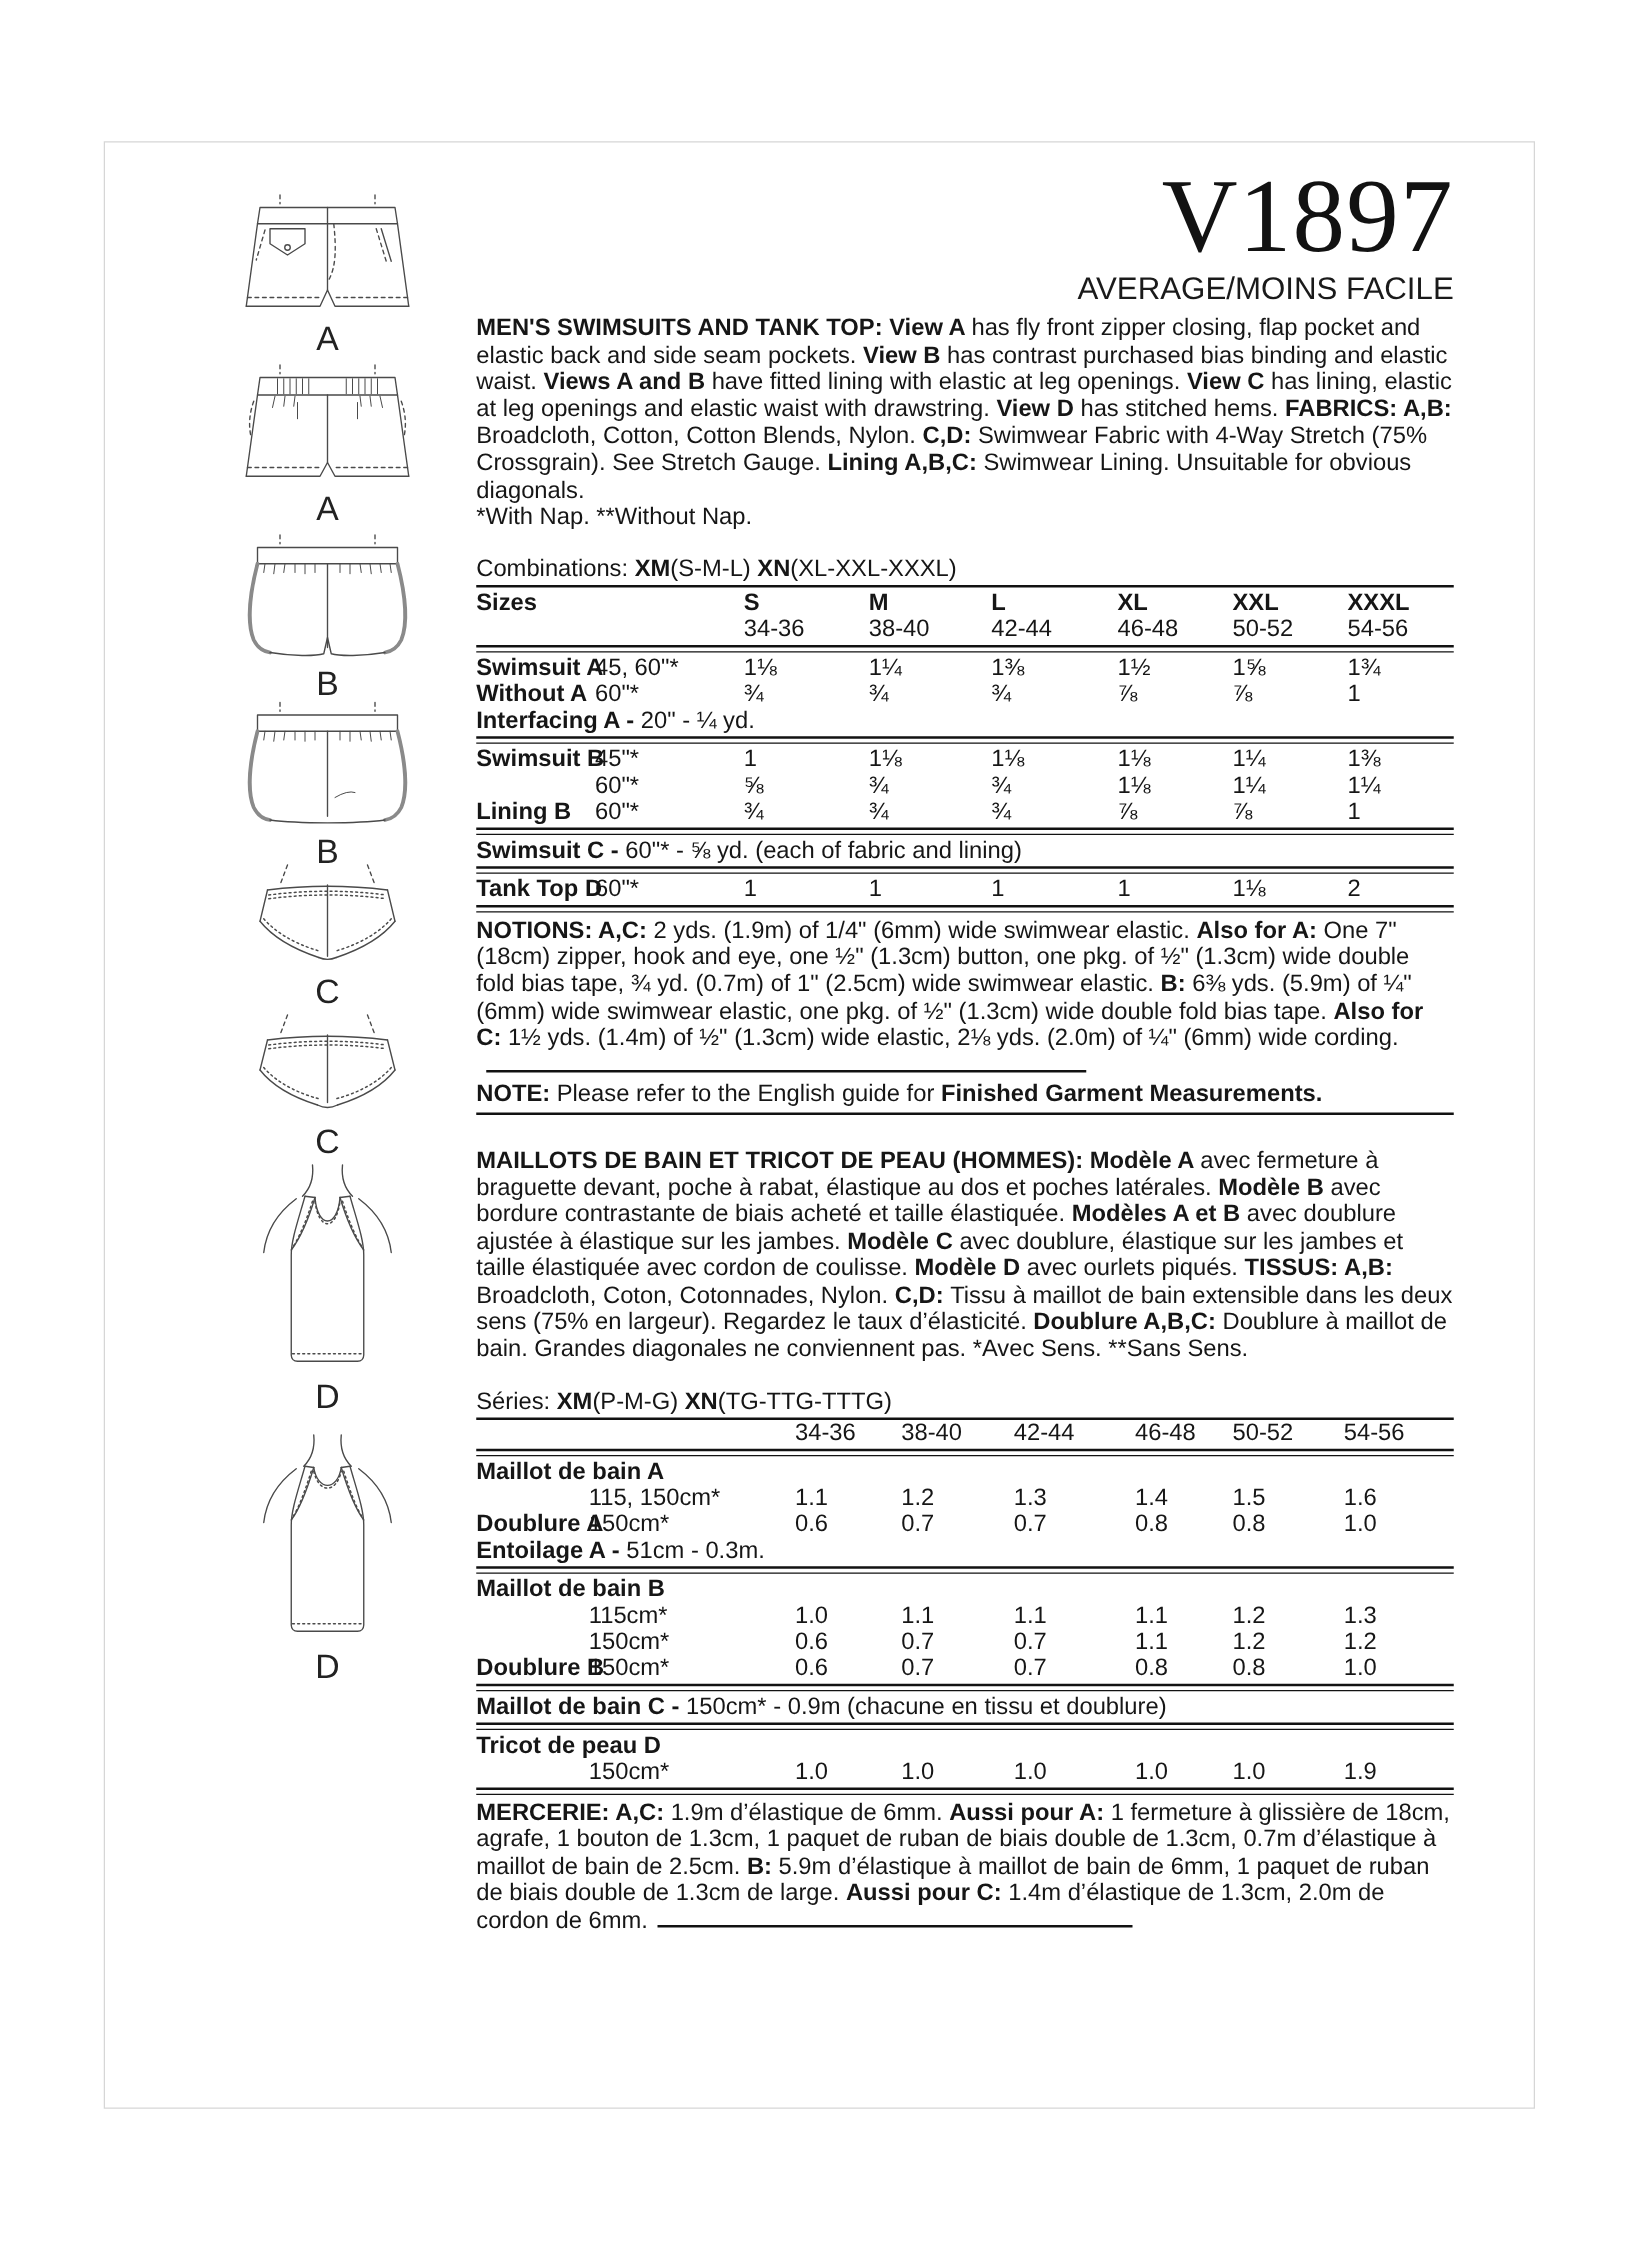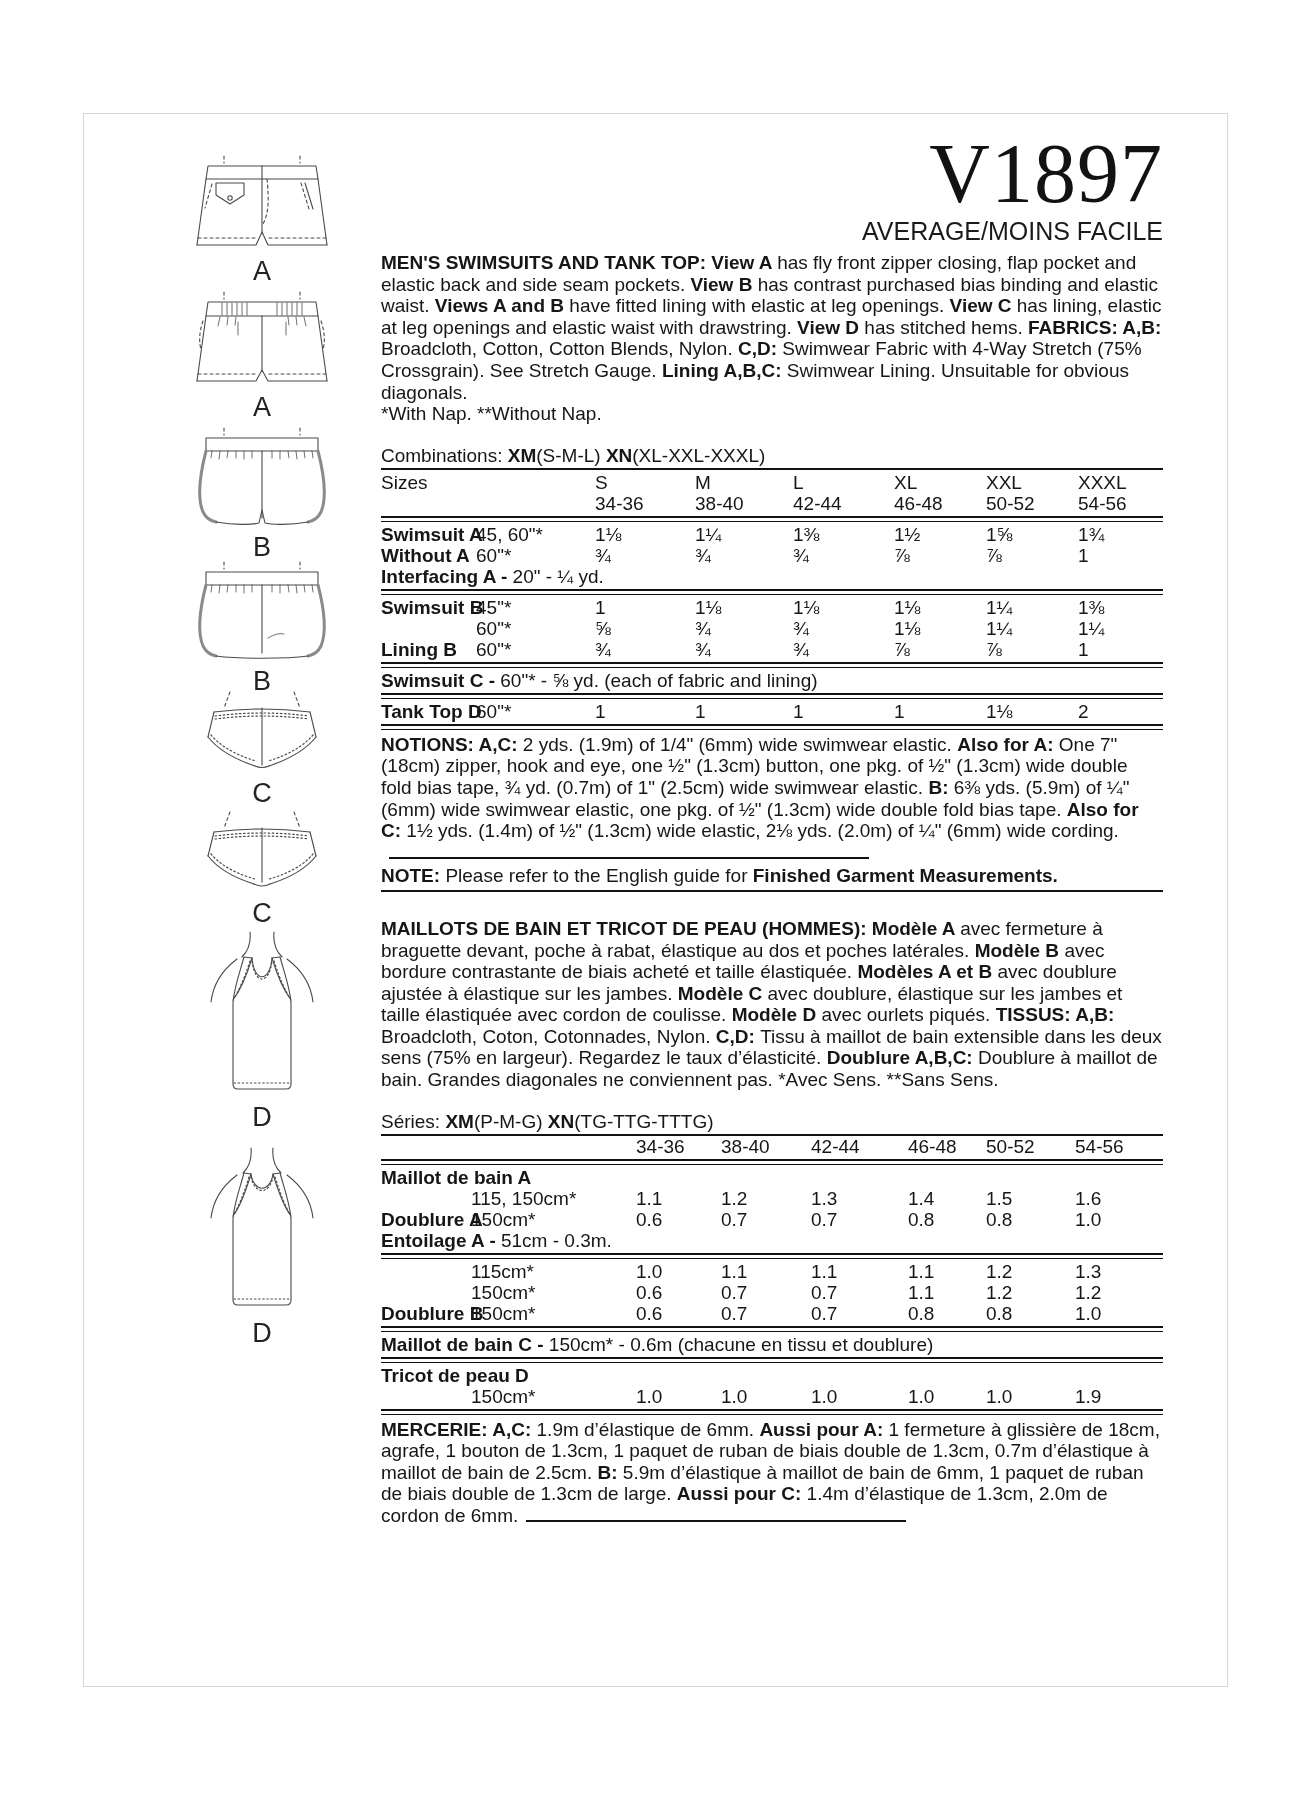--- a/index.html
+++ b/index.html
@@ -35,21 +35,21 @@
   .difficulty{font-size:25px;line-height:30px;padding-bottom:4px;color:#1a1a1a;}
   .desc{font-size:19px;line-height:21.6px;margin:0;white-space:pre-line;}
   .b{font-weight:bold;}
   .mt-desc{margin-top:34px;}
   .tbl-caption{
     font-size:19px;line-height:22px;margin-top:20px;
     border-bottom:2px solid #121212;padding-bottom:1px;
   }
   .ytable table{width:100%;border-collapse:collapse;table-layout:fixed;}
   .ytable td{font-size:19px;line-height:21px;padding:0;text-align:left;vertical-align:top;overflow:visible;white-space:nowrap;}
-  .ytable .hd{font-weight:normal;padding-top:2px;}
+  .ytable .hd{font-weight:bold;padding-top:2px;}
   .ytable .lbl{font-weight:bold;}
   .dbl{height:3px;border-top:2px solid #121212;border-bottom:1.5px solid #121212;margin:2px 0 2px;}
   .hr{border-top:2px solid #121212;margin-top:3px;} .mt2{margin-top:2px;} .mt-fr{margin-top:26px;} 
   .tail{display:inline-block;border-bottom:2px solid #121212;height:4px;margin-left:8px;max-width:96%;}
   .t-notions{width:480px;} .t-mercerie{width:380px;} .t-notefr{width:560px;}
 </style>
 </head>
 <body>
 
 <div class="page">
@@ -391,20 +391,23 @@
               </tr>
               <tr>
                 <td colspan="8"><span class="b">Entoilage A - </span><span>51cm - 0.3m.</span></td>
               </tr>
               <tr>
                 <td colspan="8">
                   <div class="dbl"></div>
                 </td>
               </tr>
               <tr>
+                <td colspan="8"><span class="b">Maillot de bain B</span></td>
+              </tr>
+              <tr>
                 <td class="lbl"></td>
                 <td>115cm*</td>
                 <td>1.0</td>
                 <td>1.1</td>
                 <td>1.1</td>
                 <td>1.1</td>
                 <td>1.2</td>
                 <td>1.3</td>
               </tr>
               <tr>
@@ -426,21 +429,21 @@
                 <td>0.8</td>
                 <td>0.8</td>
                 <td>1.0</td>
               </tr>
               <tr>
                 <td colspan="8">
                   <div class="dbl"></div>
                 </td>
               </tr>
               <tr>
-                <td colspan="8"><span class="b">Maillot de bain C - </span><span>150cm* - 0.6m (chacune en tissu et doublure)</span></td>
+                <td colspan="8"><span class="b">Maillot de bain C - </span><span>150cm* - 0.9m (chacune en tissu et doublure)</span></td>
               </tr>
               <tr>
                 <td colspan="8">
                   <div class="dbl"></div>
                 </td>
               </tr>
               <tr>
                 <td colspan="8"><span class="b">Tricot de peau D</span></td>
               </tr>
               <tr>

